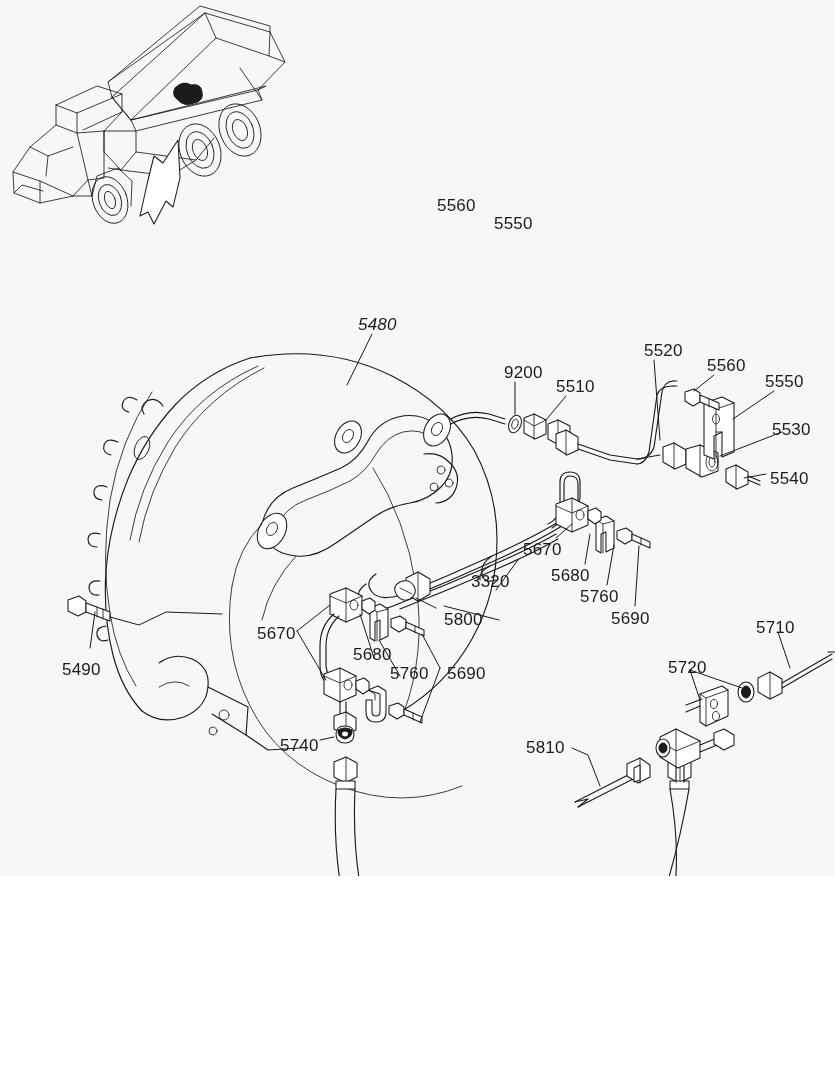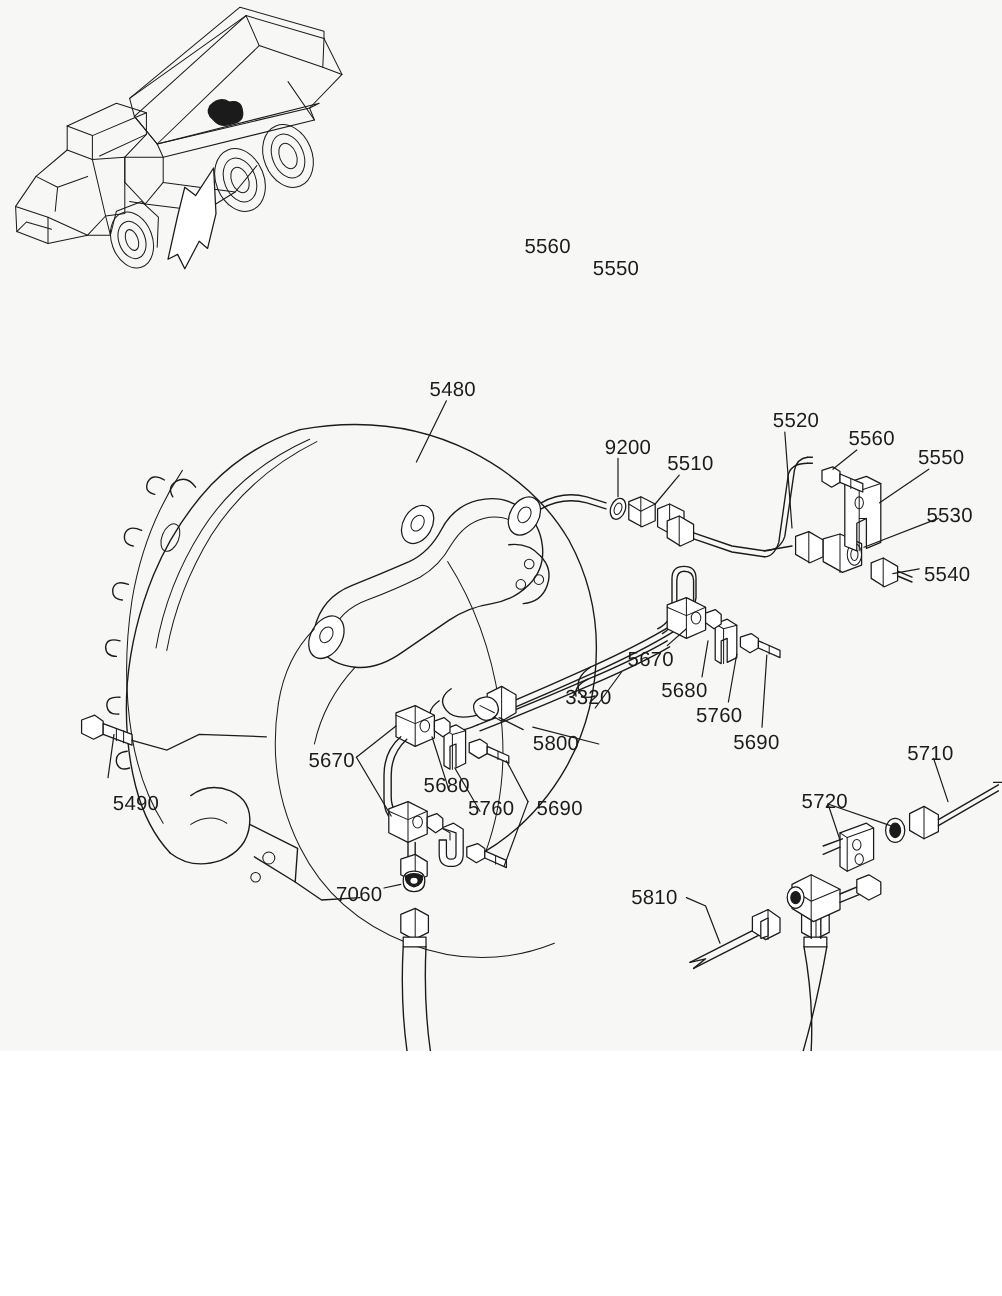--- a/index.html
+++ b/index.html
@@ -403,42 +403,42 @@
       <path class="lead" d="M766 474 L744 478"></path>
       <path class="lead" d="M90 648 L95 612"></path>
       <path class="lead" d="M496 590 L518 560"></path>
       <path class="lead" d="M499 620 L444 606"></path>
     </g>
   </svg>
 
   <div class="lbl" style="left:437px; top:197px;">5560</div>
   <div class="lbl" style="left:494px; top:215px;">5550</div>
 
-  <div class="lbl" style="left:358px; top:316px;">5480</div>
+  <div class="lbl" style="left:358px; top:316px;font-style:italic;">5480</div>
   <div class="lbl" style="left:504px; top:364px;">9200</div>
   <div class="lbl" style="left:556px; top:378px;">5510</div>
   <div class="lbl" style="left:644px; top:342px;">5520</div>
   <div class="lbl" style="left:707px; top:357px;">5560</div>
   <div class="lbl" style="left:765px; top:373px;">5550</div>
   <div class="lbl" style="left:772px; top:421px;">5530</div>
   <div class="lbl" style="left:770px; top:470px;">5540</div>
-  <div class="lbl" style="left:62px; top:661px;margin-left:32px;">5490</div>
+  <div class="lbl" style="left:62px; top:661px;">5490</div>
 
   <div class="lbl" style="left:523px; top:541px;">5670</div>
   <div class="lbl" style="left:551px; top:567px;">5680</div>
   <div class="lbl" style="left:580px; top:588px;">5760</div>
   <div class="lbl" style="left:611px; top:610px;">5690</div>
 
   <div class="lbl" style="left:471px; top:573px;">3320</div>
   <div class="lbl" style="left:444px; top:611px;">5800</div>
 
   <div class="lbl" style="left:257px; top:625px;">5670</div>
   <div class="lbl" style="left:353px; top:646px;">5680</div>
   <div class="lbl" style="left:390px; top:665px;">5760</div>
   <div class="lbl" style="left:447px; top:665px;">5690</div>
 
-  <div class="lbl" style="left:280px; top:737px;">7060</div>
+  <div class="lbl" style="left:280px; top:737px;">5740</div>
   <div class="lbl" style="left:756px; top:619px;">5710</div>
   <div class="lbl" style="left:668px; top:659px;">5720</div>
   <div class="lbl" style="left:526px; top:739px;">5810</div>
   <div class="lbl" style="left:643px; top:916px;">5730</div>
 
 </div>
 
 </body></html>

